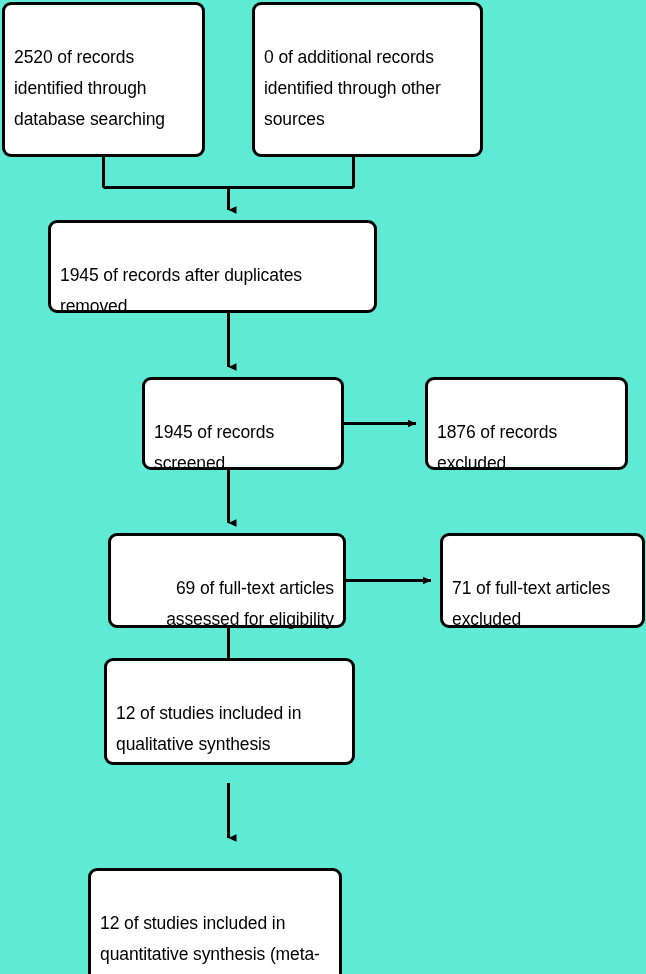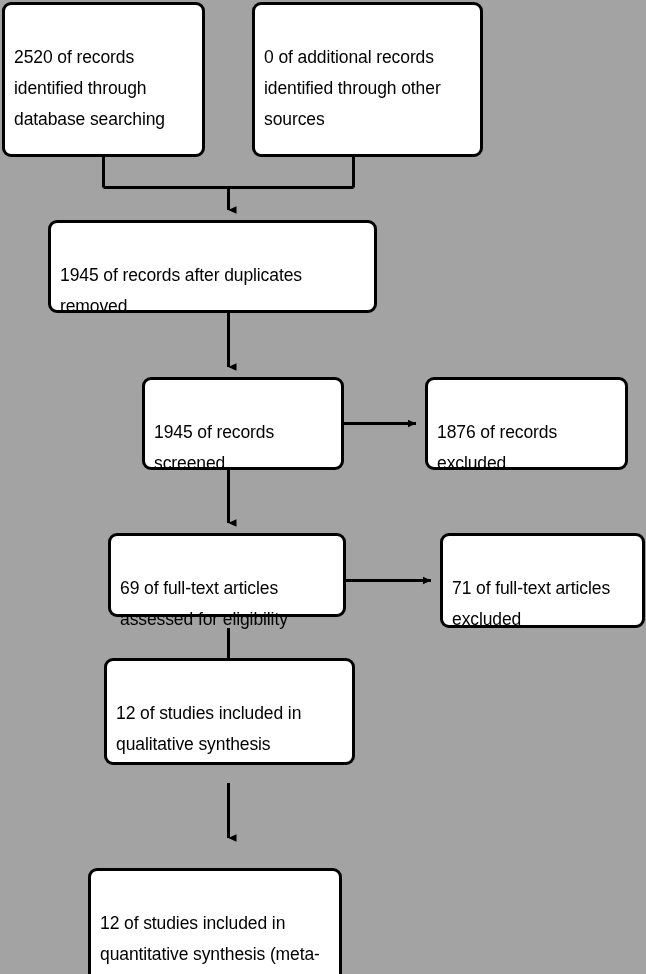--- a/index.html
+++ b/index.html
@@ -7,21 +7,21 @@
     padding: 0;
     background: #ffffff;
   }
   body {
     font-family: "Liberation Sans", sans-serif;
   }
   #canvas {
     position: relative;
     width: 646px;
     height: 974px;
-    background: #a3a3a3;
+    background: #5eead4;
     overflow: hidden;
     text-decoration: underline;
   }
   .flow-svg {
     position: absolute;
     left: 0;
     top: 0;
     width: 646px;
     height: 974px;
     pointer-events: none;
@@ -111,21 +111,21 @@
   </div>
 
   <div class="node" style="left:126px; top:377px; width:202px; height:93px;margin-left:16px;">
     <span class="node-text">1945 of records screened</span>
   </div>
 
   <div class="node" style="left:425px; top:377px; width:203px; height:93px;">
     <span class="node-text">1876 of records excluded</span>
   </div>
 
-  <div class="node" style="left:108px; top:533px; width:238px; height:84px;">
+  <div class="node" style="left:108px; top:533px; width:238px; height:95px;text-align:right;">
     <span class="node-text">69 of full-text articles assessed for eligibility</span>
   </div>
 
   <div class="node" style="left:440px; top:533px; width:205px; height:95px;">
     <span class="node-text">71 of full-text articles excluded</span>
   </div>
 
   <div class="node" style="left:104px; top:658px; width:251px; height:107px;">
     <span class="node-text">12 of studies included in qualitative synthesis</span>
   </div>

